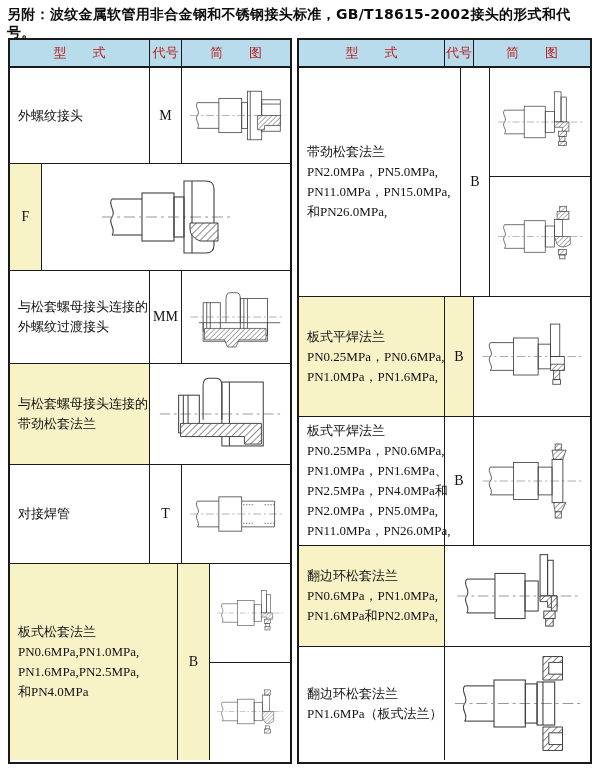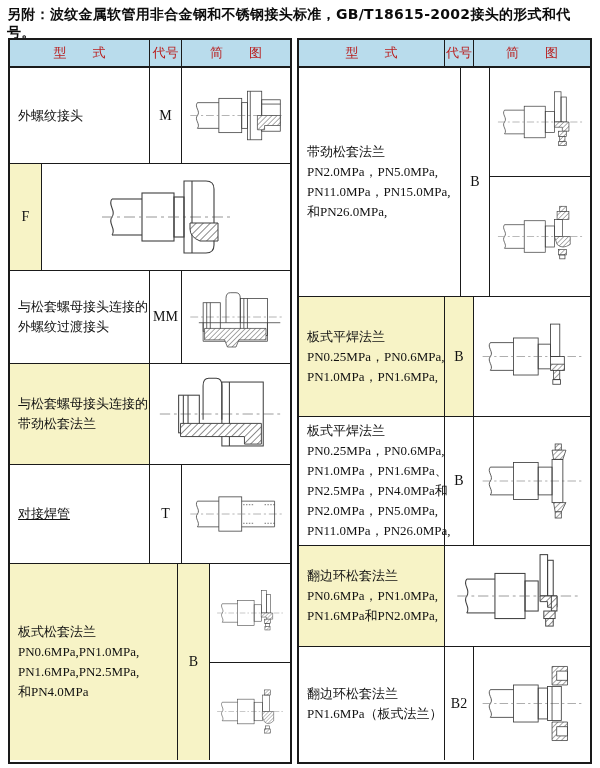--- a/index.html
+++ b/index.html
@@ -133,21 +133,21 @@
                 <line x1="36" y1="30" x2="36" y2="70" stroke="#3f3f3f" stroke-width="1.1" fill="none"></line>
                 <path d="M52,56 V20 Q52,12 58,12 H66 Q72,12 72,20 V56" stroke="#3f3f3f" stroke-width="1.1" fill="none"></path>
                 <rect x="72" y="16" width="44" height="68" stroke="#3f3f3f" stroke-width="1.1" fill="none"></rect>
                 <line x1="80" y1="16" x2="80" y2="84" stroke="#3f3f3f" stroke-width="1.1" fill="none"></line>
                 <path d="M28,60 H114 V82 H96 V74 H28 Z" stroke="#3f3f3f" stroke-width="1" fill="url(#hatch)" fill-rule="evenodd"></path>
               </svg>
             </div>
           </div>
         </div>
         <div class="row" style="height: 99px;">
-          <div class="cell type" style="width: 140px; text-decoration: underline;">
+          <div class="cell type" style="width: 140px;">
             <div class="tline">对接焊管</div>
           </div>
           <div class="cell code" style="width: 32px;">T</div>
           <div class="cell diag">
             <div class="dcell" style="flex: 1 1 0%;">
               <svg viewBox="0 0 140 100" preserveAspectRatio="xMidYMid meet">
                 <path d="M16,32 C11,38 21,44 16,50 C11,56 21,62 16,68" stroke="#3f3f3f" stroke-width="1.1" fill="none"></path>
                 <line x1="16" y1="32" x2="46" y2="32" stroke="#3f3f3f" stroke-width="1.1" fill="none"></line>
                 <line x1="16" y1="68" x2="46" y2="68" stroke="#3f3f3f" stroke-width="1.1" fill="none"></line>
                 <rect x="46" y="26" width="32" height="48" stroke="#3f3f3f" stroke-width="1.1" fill="none"></rect>
@@ -334,21 +334,20 @@
                 <rect x="100" y="74" width="8" height="8" stroke="#3f3f3f" stroke-width="1" fill="url(#hatch)" fill-rule="evenodd"></rect>
               </svg>
             </div>
           </div>
         </div>
         <div class="row" style="height: 114px;">
           <div class="cell type" style="width: 146px;">
             <div class="tline">翻边环松套法兰</div>
             <div class="tline">PN1.6MPa（板式法兰）</div>
           </div>
-          <div class="cell code" style="width: 29px;">B2</div>
           <div class="cell diag">
             <div class="dcell" style="flex: 1 1 0%;">
               <svg viewBox="0 0 140 100" preserveAspectRatio="xMidYMid meet">
                 <path d="M16,32 C11,38 21,44 16,50 C11,56 21,62 16,68" stroke="#3f3f3f" stroke-width="1.1" fill="none"></path>
                 <line x1="16" y1="32" x2="46" y2="32" stroke="#3f3f3f" stroke-width="1.1" fill="none"></line>
                 <line x1="16" y1="68" x2="46" y2="68" stroke="#3f3f3f" stroke-width="1.1" fill="none"></line>
                 <rect x="46" y="26" width="32" height="48" stroke="#3f3f3f" stroke-width="1.1" fill="none"></rect>
                 <line x1="6" y1="50" x2="134" y2="50" stroke="#8a8a8a" stroke-width="0.9" stroke-dasharray="11 4 3 4"></line>
                 <rect x="78" y="30" width="12" height="40" stroke="#3f3f3f" stroke-width="1.1" fill="none"></rect>
                 <rect x="90" y="28" width="18" height="44" stroke="#3f3f3f" stroke-width="1.1" fill="none"></rect>

